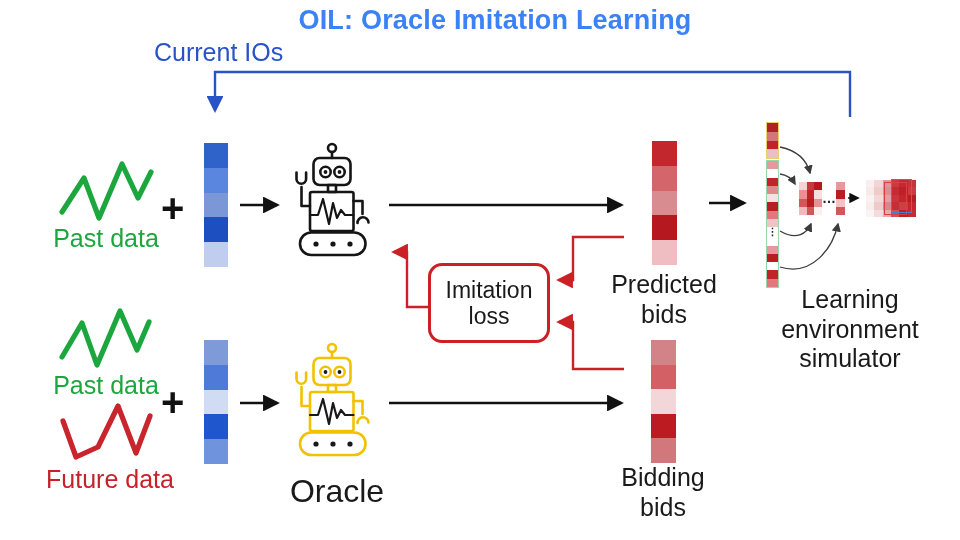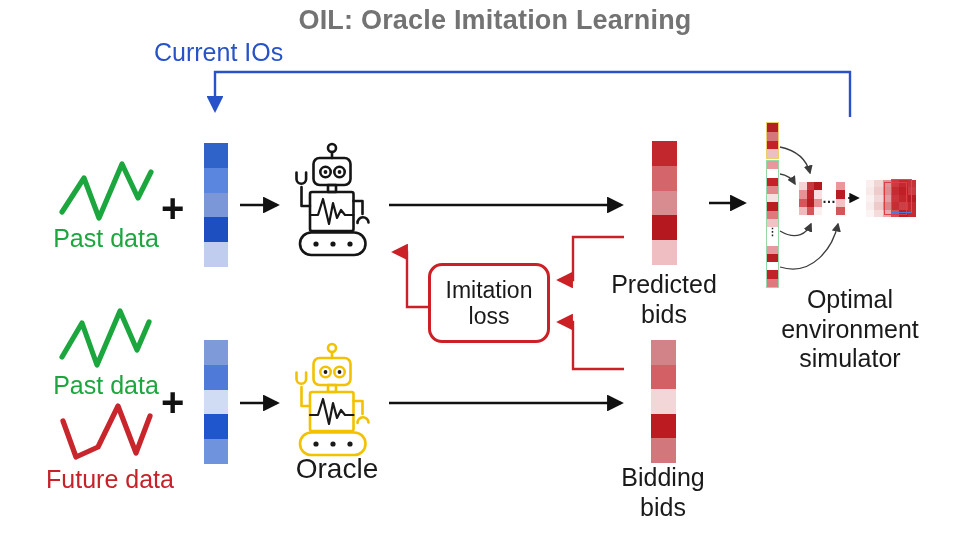--- a/index.html
+++ b/index.html
@@ -2,21 +2,21 @@
 <html><head>
 <meta charset="utf-8">
 <style>
   html,body{margin:0;padding:0;background:#ffffff;}
   body{width:960px;height:540px;font-family:"Liberation Sans",sans-serif;}
   .stage{position:relative;width:960px;height:540px;overflow:hidden;background:#fff;}
   .stage *, .stage *::before{box-sizing:border-box;}
   svg.layer{position:absolute;left:0;top:0;width:960px;height:540px;}
 
   .title{position:absolute;left:30px;top:5px;width:930px;text-align:center;
-         font-size:27px;font-weight:700;color:#737373;letter-spacing:.2px;}
+         font-size:27px;font-weight:700;color:#3b82f6;letter-spacing:.2px;}
   .lbl{position:absolute;font-size:25px;color:#1a1a1a;line-height:1.18;text-align:center;}
   .lbl.green{color:#1ca63e;}
   .lbl.red{color:#c5222a;}
   .lbl.blue{color:#2853c8;text-align:left;}
   .plus{position:absolute;font-size:40px;font-weight:700;color:#111;line-height:1;}
 
   .loss-box{position:absolute;left:428px;top:263px;width:122px;height:80px;
             border:3px solid #cc2027;border-radius:14px;background:#fff;
             display:flex;align-items:center;justify-content:center;
             font-size:23px;color:#1a1a1a;line-height:1.15;text-align:center;}
@@ -116,27 +116,27 @@
   <div class="lbl green" style="left:48px;top:224px;width:116px;">Past data</div>
   <div class="plus" style="left:161px;top:188px;">+</div>
 
 
   <div class="loss-box">
     <span>Imitation loss</span>
   </div>
 
   <div class="lbl" style="left:604px;top:270px;width:120px;">Predicted bids</div>
   <div class="lbl" style="left:604px;top:463px;width:118px;">Bidding bids</div>
-  <div class="lbl" style="left:770px;top:285px;width:160px;">Optimal environment simulator</div>
+  <div class="lbl" style="left:770px;top:285px;width:160px;">Learning environment simulator</div>
 
   <div class="lbl green" style="left:48px;top:371px;width:116px;">Past data</div>
   <div class="lbl red" style="left:40px;top:465px;width:140px;">Future data</div>
   <div class="plus" style="left:161px;top:382px;">+</div>
 
-  <div class="lbl" style="left:287px;top:452px;width:100px;font-size:28px;">Oracle</div>
+  <div class="lbl" style="left:287px;top:473px;width:100px;font-size:32px;">Oracle</div>
 
   <div class="hm" style="left:204px;top:143px;width:24px;height:124px;">
       <div class="hm-cell" style="background: rgb(47, 99, 201);"></div>
       <div class="hm-cell" style="background: rgb(91, 134, 224);"></div>
       <div class="hm-cell" style="background: rgb(123, 151, 216);"></div>
       <div class="hm-cell" style="background: rgb(29, 79, 192);"></div>
       <div class="hm-cell" style="background: rgb(192, 205, 238);"></div>
     </div>
   <div class="hm" style="left:204px;top:340px;width:24px;height:124px;">
       <div class="hm-cell" style="background: rgb(126, 154, 216);"></div>

